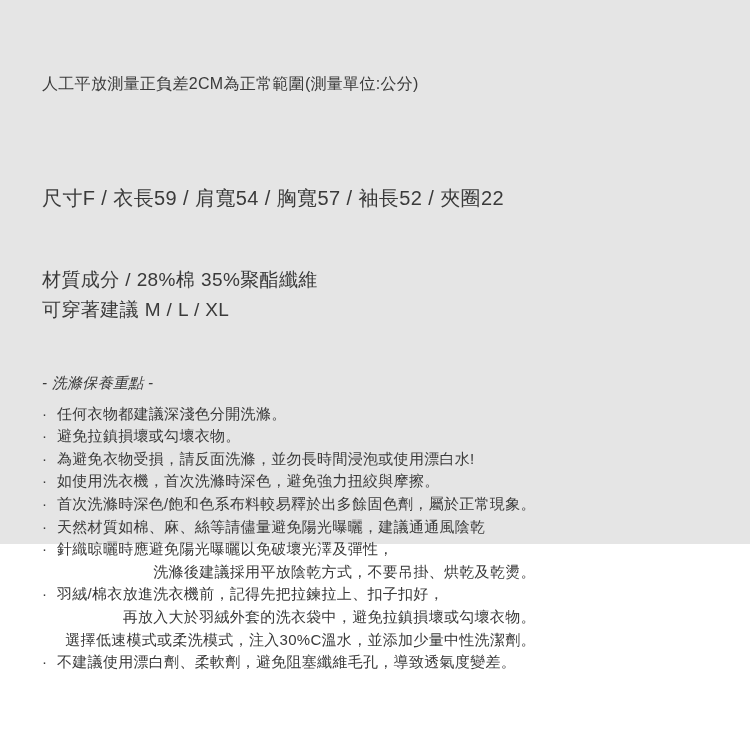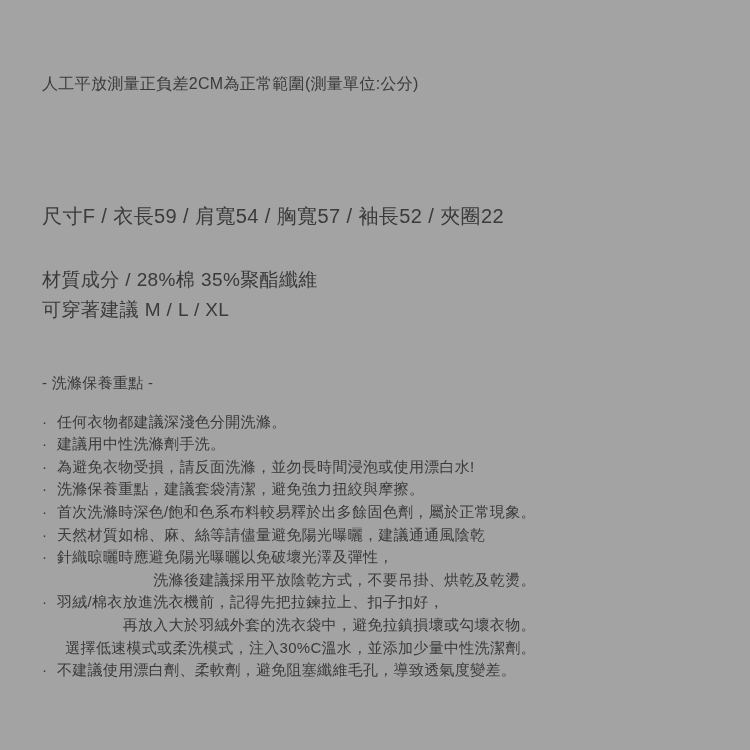--- a/index.html
+++ b/index.html
@@ -7,34 +7,34 @@
     width: 750px;
     height: 750px;
     background: #ffffff;
     font-family: "Liberation Sans", "DejaVu Sans", sans-serif;
     color: #3a3a3a;
     overflow: hidden;
   }
   .page {
     position: relative;
     width: 750px;
-    height: 750px;
-    background: #a3a3a3;
+    height: 544px;
+    background: #e5e5e5;
   }
   .measure-notes {
     position: absolute;
     top: 71px;
     left: 42px;
     font-size: 16px;
     line-height: 26px;
     letter-spacing: 0.3px;
   }
   .size-line {
     position: absolute;
-    top: 203px;
+    top: 185px;
     left: 42px;
     font-size: 20px;
     line-height: 26px;
     letter-spacing: 0.4px;
   }
   .material-block {
     position: absolute;
     top: 265px;
     left: 42px;
     font-size: 19px;
@@ -43,21 +43,22 @@
   }
   .care-block {
     position: absolute;
     top: 372px;
     left: 42px;
     font-size: 15px;
     line-height: 22.6px;
     letter-spacing: 0.3px;
   }
   .care-heading {
-    margin-bottom: 16px;
+    margin-bottom: 8px;
+    font-style: italic;
   }
   .care-line {
     white-space: nowrap;
   }
   .care-line .bullet {
     display: inline-block;
     width: 15px;
   }
   .care-line.cont {
     padding-left: 15px;
@@ -77,23 +78,23 @@
 
   <div class="material-block">
     <div>材質成分 / 28%棉 35%聚酯纖維</div>
     <div>可穿著建議 M / L / XL</div>
   </div>
 
   <div class="care-block">
     <div class="care-heading">- 洗滌保養重點 -</div>
     <div class="care-lines">
         <div class="care-line"><span class="bullet">·</span><span>任何衣物都建議深淺色分開洗滌。</span></div>
-        <div class="care-line"><span class="bullet">·</span><span>建議用中性洗滌劑手洗。</span></div>
+        <div class="care-line"><span class="bullet">·</span><span>避免拉鎮損壞或勾壞衣物。</span></div>
         <div class="care-line"><span class="bullet">·</span><span>為避免衣物受損，請反面洗滌，並勿長時間浸泡或使用漂白水!</span></div>
-        <div class="care-line"><span class="bullet">·</span><span>洗滌保養重點，建議套袋清潔，避免強力扭絞與摩擦。</span></div>
+        <div class="care-line"><span class="bullet">·</span><span>如使用洗衣機，首次洗滌時深色，避免強力扭絞與摩擦。</span></div>
         <div class="care-line"><span class="bullet">·</span><span>首次洗滌時深色/飽和色系布料較易釋於出多餘固色劑，屬於正常現象。</span></div>
         <div class="care-line"><span class="bullet">·</span><span>天然材質如棉、麻、絲等請儘量避免陽光曝曬，建議通通風陰乾</span></div>
         <div class="care-line"><span class="bullet">·</span><span>針織晾曬時應避免陽光曝曬以免破壞光澤及彈性，</span></div>
         <div class="care-line cont"><span>洗滌後建議採用平放陰乾方式，不要吊掛、烘乾及乾燙。</span></div>
         <div class="care-line"><span class="bullet">·</span><span>羽絨/棉衣放進洗衣機前，記得先把拉鍊拉上、扣子扣好，</span></div>
         <div class="care-line cont"><span>再放入大於羽絨外套的洗衣袋中，避免拉鎮損壞或勾壞衣物。</span></div>
         <div class="care-line cont"><span>選擇低速模式或柔洗模式，注入30%C溫水，並添加少量中性洗潔劑。</span></div>
         <div class="care-line"><span class="bullet">·</span><span>不建議使用漂白劑、柔軟劑，避免阻塞纖維毛孔，導致透氣度變差。</span></div>
       </div>
   </div>

